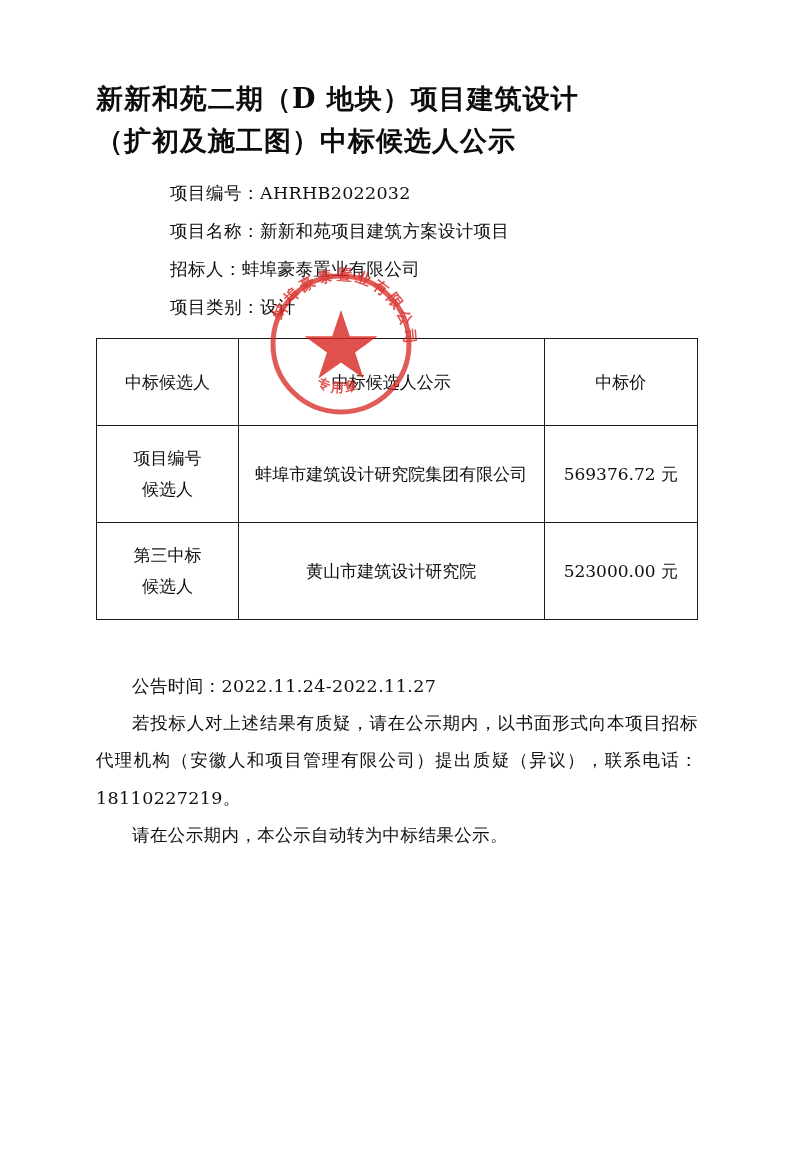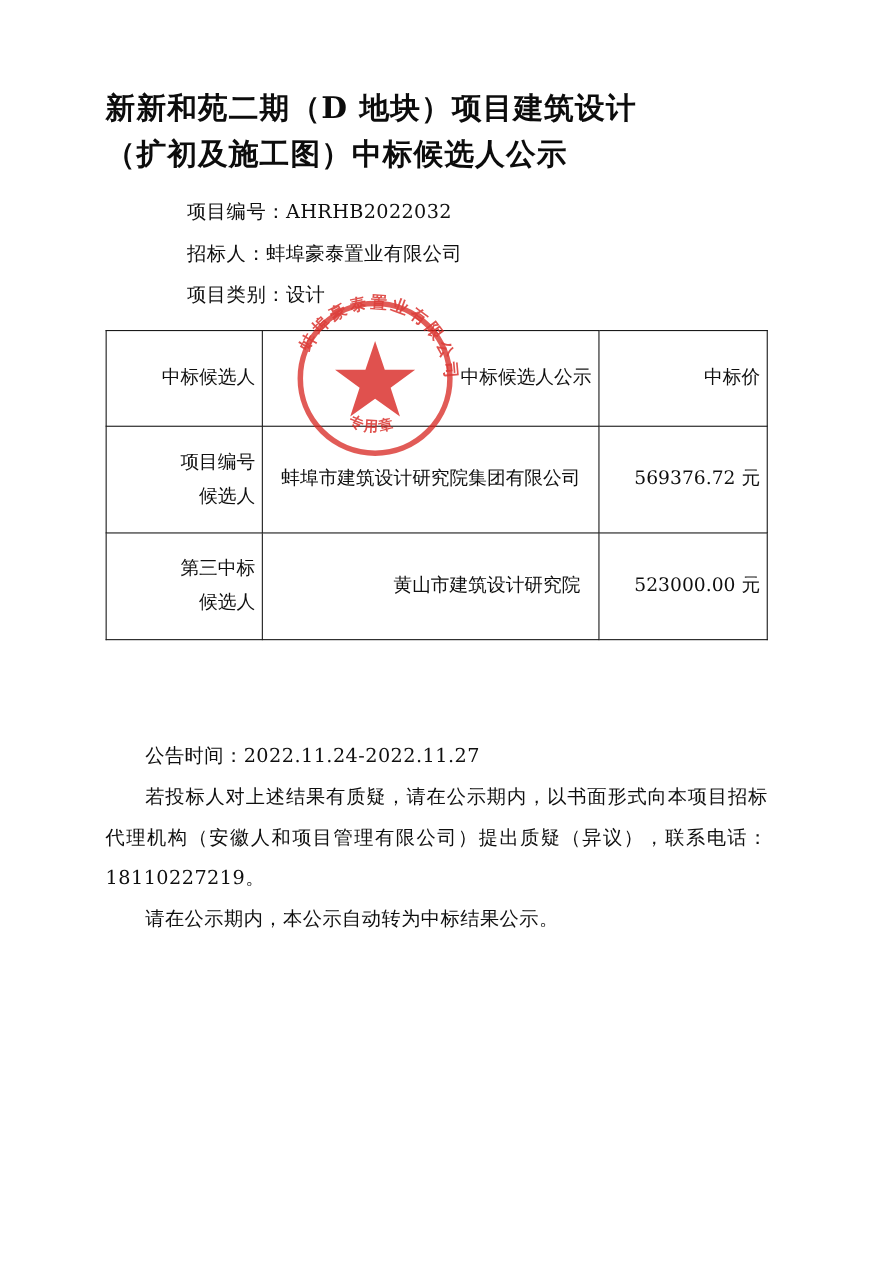--- a/index.html
+++ b/index.html
@@ -53,21 +53,21 @@
     letter-spacing: 0.3px;
   }
   table.bid-table {
     width: 100%;
     border-collapse: collapse;
     margin-top: 12px;
     table-layout: fixed;
   }
   table.bid-table td {
     border: 1px solid #1a1a1a;
-    text-align: right;
+    text-align: center;
     vertical-align: middle;
     font-size: 17px;
     line-height: 1.85;
     padding: 10px 6px;
     color: #0f0f0f;
     margin-left: 20px;
   }
   table.bid-table tr.head td {
     height: 66px;
   }
@@ -78,21 +78,21 @@
   .col-name { width: 52%; }
   .col-price { width: 25%; }
   .rank-cell span {
     display: block;
   }
   .name-cell .nm {
     display: block;
     padding: 0 10px;
   }
   .notice-block {
-    margin-top: 88px;
+    margin-top: 48px;
   }
   .notice-line {
     font-size: 17.5px;
     line-height: 2.12;
     letter-spacing: 0.4px;
     color: #0f0f0f;
   }
   .notice-line.indent {
     text-indent: 36px;
   }
@@ -128,20 +128,23 @@
 <div class="page">
 
   <h1 class="doc-title">
     <span>新新和苑二期（D 地块）项目建筑设计</span>
     <span class="line2">（扩初及施工图）中标候选人公示</span>
   </h1>
 
   <div class="meta-block">
     <div class="meta-line">
       <span class="label">项目编号：</span><span class="value">AHRHB2022032</span>
+    </div>
+    <div class="meta-line">
+      <span class="label">项目名称：</span><span class="value">新新和苑项目建筑方案设计项目</span>
     </div>
     <div class="meta-line">
       <span class="label">招标人：</span><span class="value">蚌埠豪泰置业有限公司</span>
     </div>
     <div class="meta-line">
       <span class="label">项目类别：</span><span class="value">设计</span>
     </div>
   </div>
 
   <table class="bid-table">

